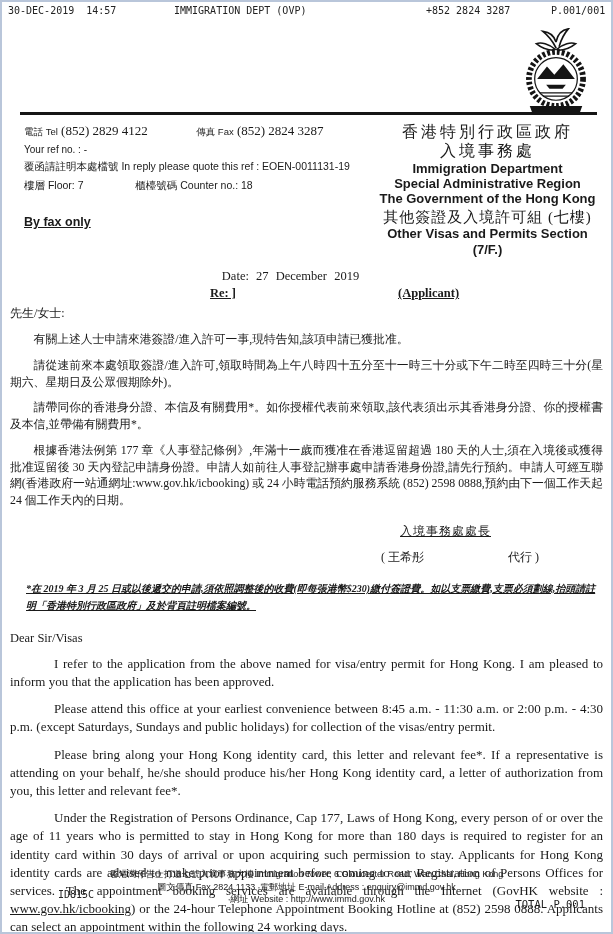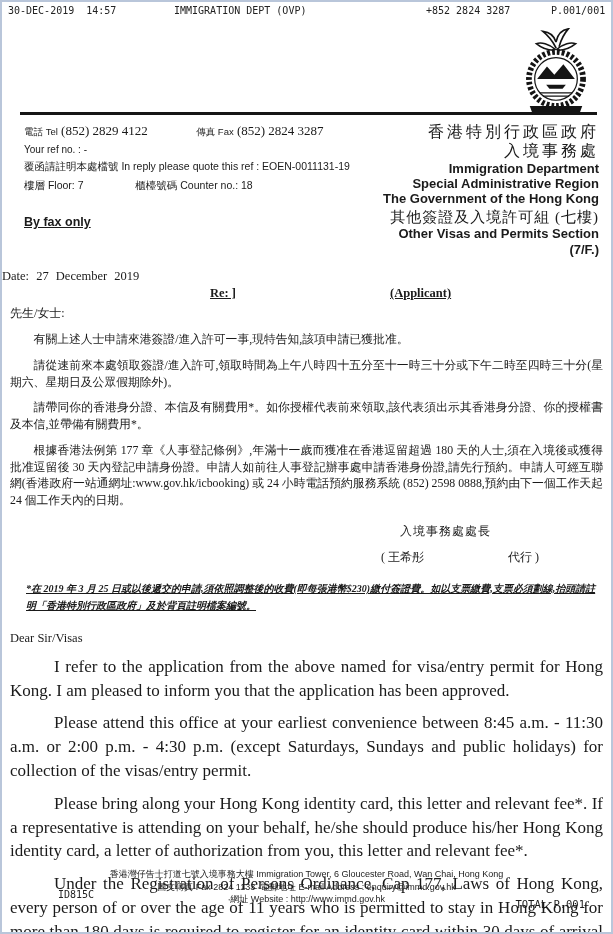--- a/index.html
+++ b/index.html
@@ -31,43 +31,43 @@
   .letterhead { display:flex; margin:8px 12px 0 22px; }
   .lh-left { width:352px; font-family:"Liberation Sans",sans-serif; }
   .lh-left .contact-line { font-size:13px; font-family:"Liberation Serif",serif; }
   .lh-left .contact-line .lbl { font-family:"Liberation Sans",sans-serif; font-size:9.5px; }
   .lh-left .contact-line .gap { display:inline-block; width:42px; }
   .your-ref { font-size:10px; margin-top:5px; }
   .our-ref  { font-size:10.5px; margin-top:5px; }
   .floor-line { font-size:10.5px; margin-top:5px; }
   .floor-line .spacer { display:inline-block; width:46px; }
   .by-fax { margin-top:22px; font-size:12.5px; font-weight:bold; text-decoration:underline; }
-  .lh-right { flex:1; text-align:right; line-height:1.18; }
+  .lh-right { flex:1; text-align:center; line-height:1.18; }
   .gov-cn { font-size:16px; letter-spacing:3px; }
   .dept-en { font-family:"Liberation Sans",sans-serif; font-weight:bold; font-size:13px; }
   .section-cn { font-size:15px; letter-spacing:1px; margin-top:2px; }
 
   
-  .date-line { text-align:left; margin:12px 32px 0 0; font-size:12.5px; word-spacing:4px; }
+  .date-line { text-align:center; margin:12px 32px 0 0; font-size:12.5px; word-spacing:4px; }
   .re-line { position:relative; height:16px; margin-top:2px; font-size:12.5px; font-weight:bold; }
   .re-line span { position:absolute; text-decoration:underline;text-align:right; }
   .re-ref { left:208px; }
-  .re-applicant { left:388px; }
+  .re-applicant { left:396px; }
   .salutation-cn { margin:3px 0 0 8px; font-size:12px; }
   p.cn { margin:9px 8px 0 8px; font-size:11.8px; line-height:1.42; text-indent:2em; text-align:justify; }
-  .signoff-cn-title { text-align:right; margin:14px 120px 0 0; font-size:12px; letter-spacing:1px; }
+  .signoff-cn-title { text-align:right; margin:14px 120px 0 0; font-size:12px; letter-spacing:1px;text-decoration:underline; }
   .signoff-cn-name { text-align:right; margin:9px 72px 0 0; font-size:12px; }
   .signoff-cn-name .wide-gap { display:inline-block; width:78px; }
   .note-cn {
     margin:14px 12px 0 24px; font-size:10px; line-height:1.75;
     font-weight:bold; font-style:italic;
   }
   .note-cn span { text-decoration:underline; }
   .salutation-en { margin:16px 0 0 8px; font-size:12.5px; }
-  p.en { margin:9px 8px 0 8px; font-size:17px; line-height:1.4; text-indent:44px; text-align:justify; }
+  p.en { margin:9px 8px 0 8px; font-size:13px; line-height:1.4; text-indent:44px; text-align:justify; }
   p.en .doc-link { text-decoration:underline; }
 
   
   .page-footer {
     position:absolute; left:0; right:0; bottom:26px; text-align:center;
     font-family:"Liberation Sans",sans-serif; font-size:9px; line-height:1.4; color:#222;
   }
   .form-code {
     position:absolute; left:56px; top:20px;
     font-family:"DejaVu Sans Mono","Liberation Mono",monospace; font-size:10px;

